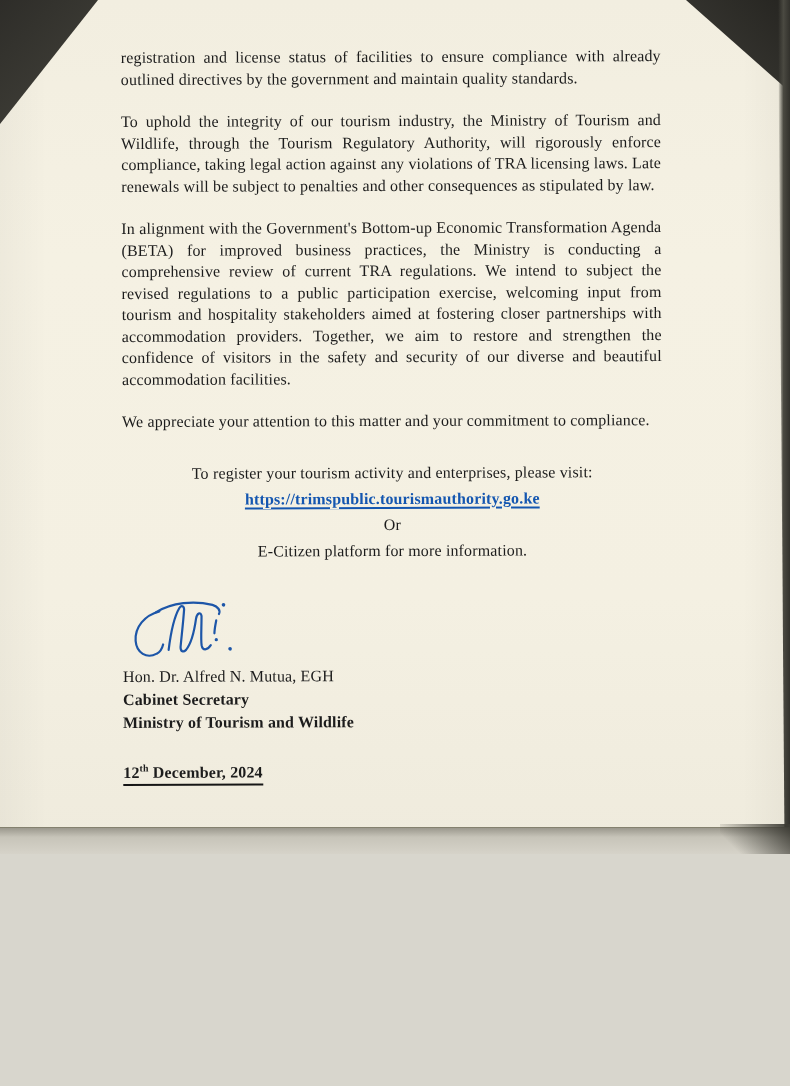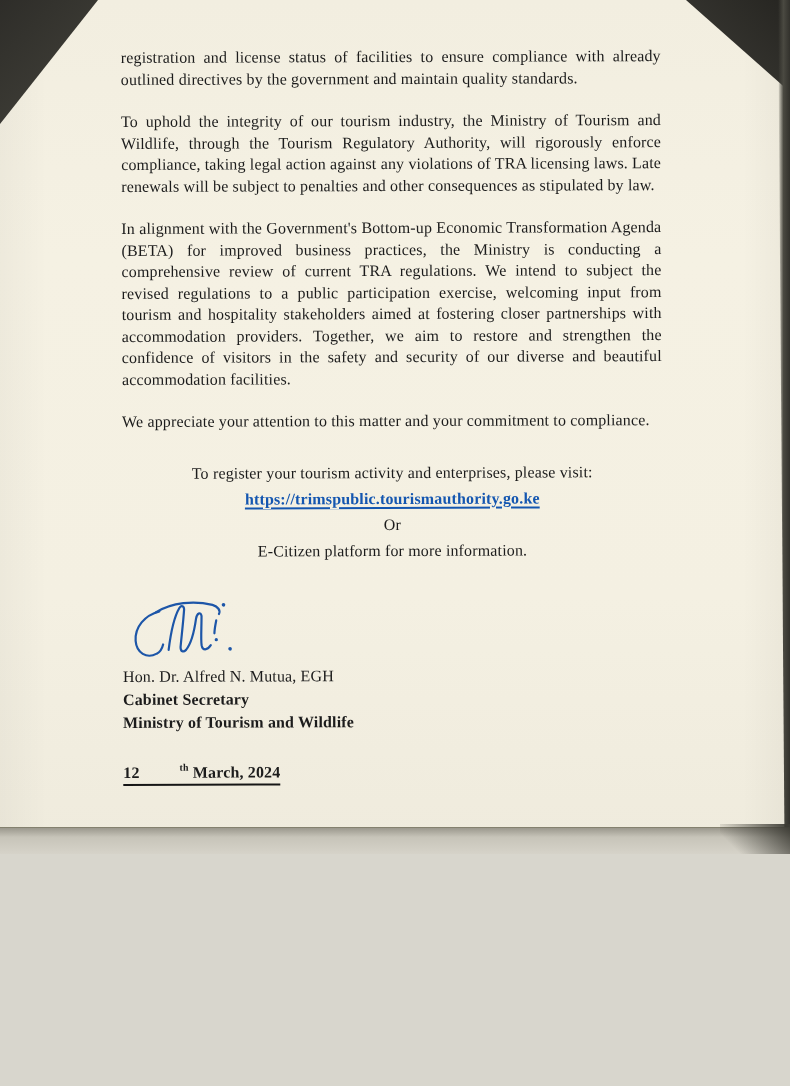--- a/index.html
+++ b/index.html
@@ -77,21 +77,21 @@
   .sig-bold { margin: 0; line-height: 23px; font-weight: bold; }
   .date-line {
     margin-top: 28px;
     font-weight: bold;
   }
   .date-inner {
     display: inline-block;
     border-bottom: 2px solid #161616;
     padding-bottom: 1px;
   }
-  .date-inner sup { font-size: 0.62em; line-height: 0; margin-left: 40px; }
+  .date-inner sup { font-size: 0.62em; line-height: 0; }
 </style>
 </head>
 <body>
 
 <div class="page">
 
   <div class="artifact corner-tl"></div>
   <div class="artifact corner-tr"></div>
   <div class="artifact edge-right"></div>
   <div class="artifact edge-bottom"></div>
@@ -126,18 +126,18 @@
         </g>
       </svg>
     </div>
 
     <p class="sig-name">Hon. Dr. Alfred N. Mutua, EGH</p>
     <p class="sig-bold">Cabinet Secretary</p>
     <p class="sig-bold">Ministry of Tourism and Wildlife</p>
 
     <div class="date-line">
       <span class="date-inner">
-        <span>12</span><sup>th</sup><span> March, 2024</span>
+        <span>12</span><sup>th</sup><span> December, 2024</span>
       </span>
     </div>
 
   </div>
 </div>
 
 </body></html>

